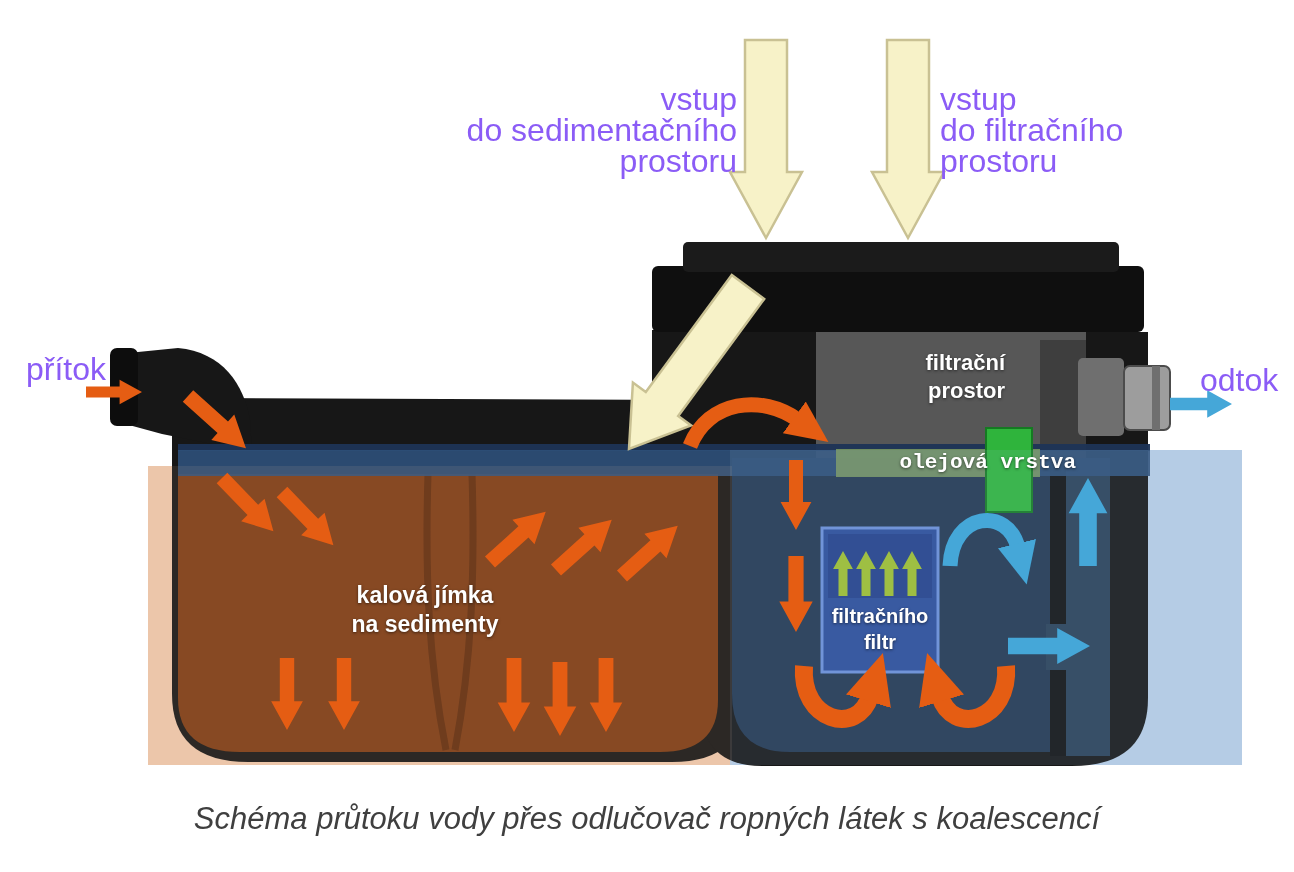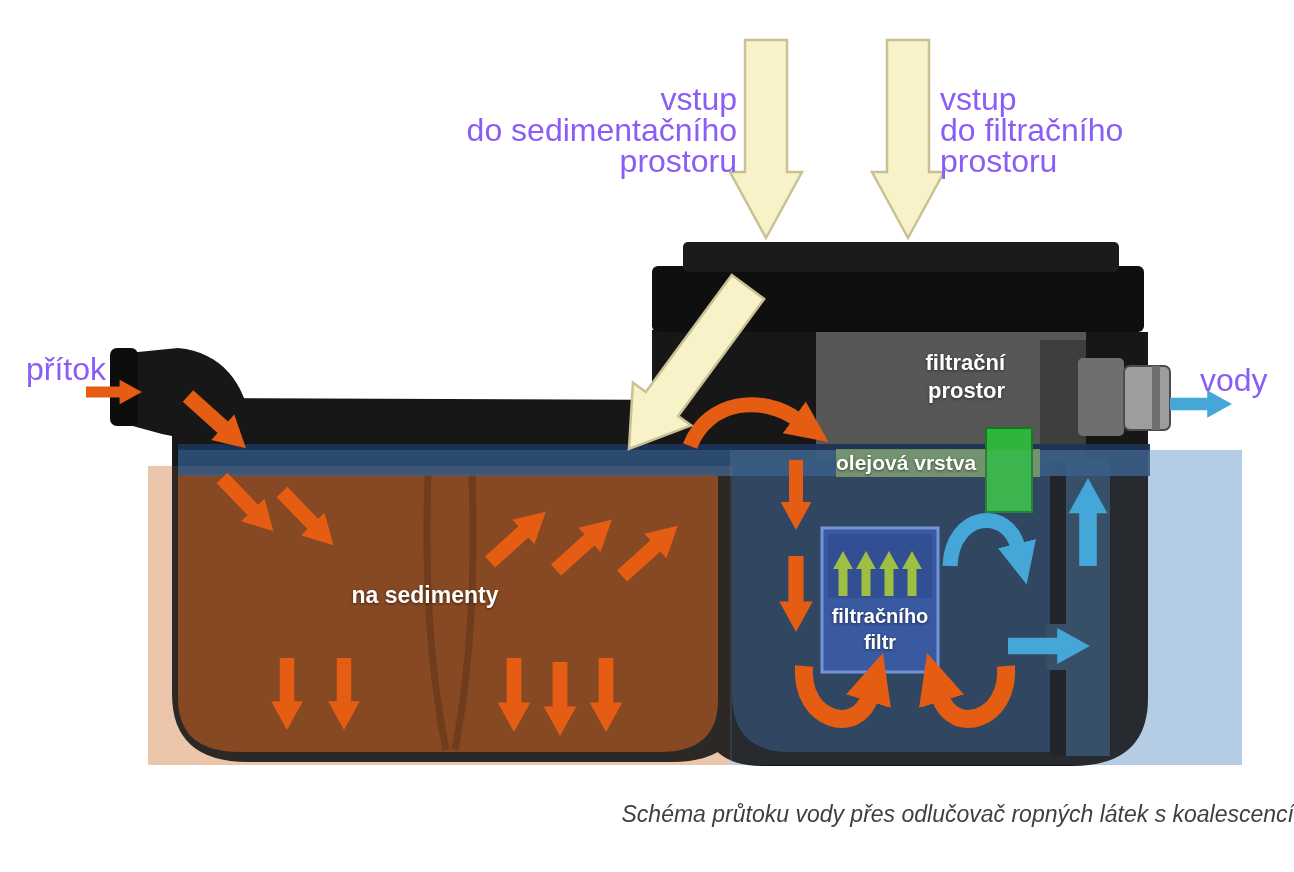--- a/index.html
+++ b/index.html
@@ -9,26 +9,26 @@
   }
   .stage svg{position:absolute;left:0;top:0;}
   .lbl{position:absolute;color:#8b5cf6;font-size:32px;line-height:31px;}
   .lbl .ln{display:block;}
   .lbl.white{color:#ffffff;font-weight:bold;text-shadow:0 1px 3px rgba(0,0,0,.55);}
   .lbl-inlet-sed{left:430px;top:84px;width:307px;text-align:right;}
   .lbl-inlet-filt{left:940px;top:84px;width:260px;text-align:left;}
   .lbl-inflow{left:26px;top:341px;margin-top:13px;}
   .lbl-outflow{left:1200px;top:365px;}
   .lbl-filtr-space{left:845px;top:349px;width:160px;text-align:right;font-size:22px;line-height:28px;}
-  .lbl-oil-layer{left:836px;top:450px;width:240px;text-align:left;font-size:21px;line-height:26px;}
+  .lbl-oil-layer{left:836px;top:450px;width:240px;text-align:right;font-size:21px;line-height:26px;font-family:Liberation Mono, monospace;}
   .lbl-sludge{left:315px;top:581px;width:220px;text-align:center;font-size:23px;line-height:29px;}
   .lbl-coal{left:800px;top:603px;width:160px;text-align:center;font-size:20px;line-height:26px;}
   .caption{
-    position:absolute;left:0;top:801px;width:100%;text-align:right;
-    font-style:italic;font-size:23px;color:#3f3f3f;
+    position:absolute;left:0;top:801px;width:100%;text-align:center;
+    font-style:italic;font-size:31px;color:#3f3f3f;
   }
 </style>
 </head>
 <body>
 
 <div class="stage">
 
   <svg width="1294" height="872" viewBox="0 0 1294 872">
     <defs>
       <path id="barrow" d="M0,-10 L60,-10 L60,-22 L100,0 L60,22 L60,10 L0,10 Z"></path>
@@ -127,30 +127,31 @@
     <span class="ln">prostoru</span>
   </div>
 
   <div class="lbl lbl-inlet-filt">
     <span class="ln">vstup</span>
     <span class="ln">do filtračního</span>
     <span class="ln">prostoru</span>
   </div>
 
   <div class="lbl lbl-inflow">přítok</div>
-  <div class="lbl lbl-outflow">vody</div>
+  <div class="lbl lbl-outflow">odtok</div>
 
   <div class="lbl white lbl-filtr-space">
     <span class="ln">filtrační</span>
     <span class="ln">prostor</span>
   </div>
 
   <div class="lbl white lbl-oil-layer">olejová vrstva</div>
 
   <div class="lbl white lbl-sludge">
+    <span class="ln">kalová jímka</span>
     <span class="ln">na sedimenty</span>
   </div>
 
   <div class="lbl white lbl-coal">
     <span class="ln">filtračního</span>
     <span class="ln">filtr</span>
   </div>
 
   <div class="caption">Schéma průtoku vody přes odlučovač ropných látek s koalescencí</div>
 

